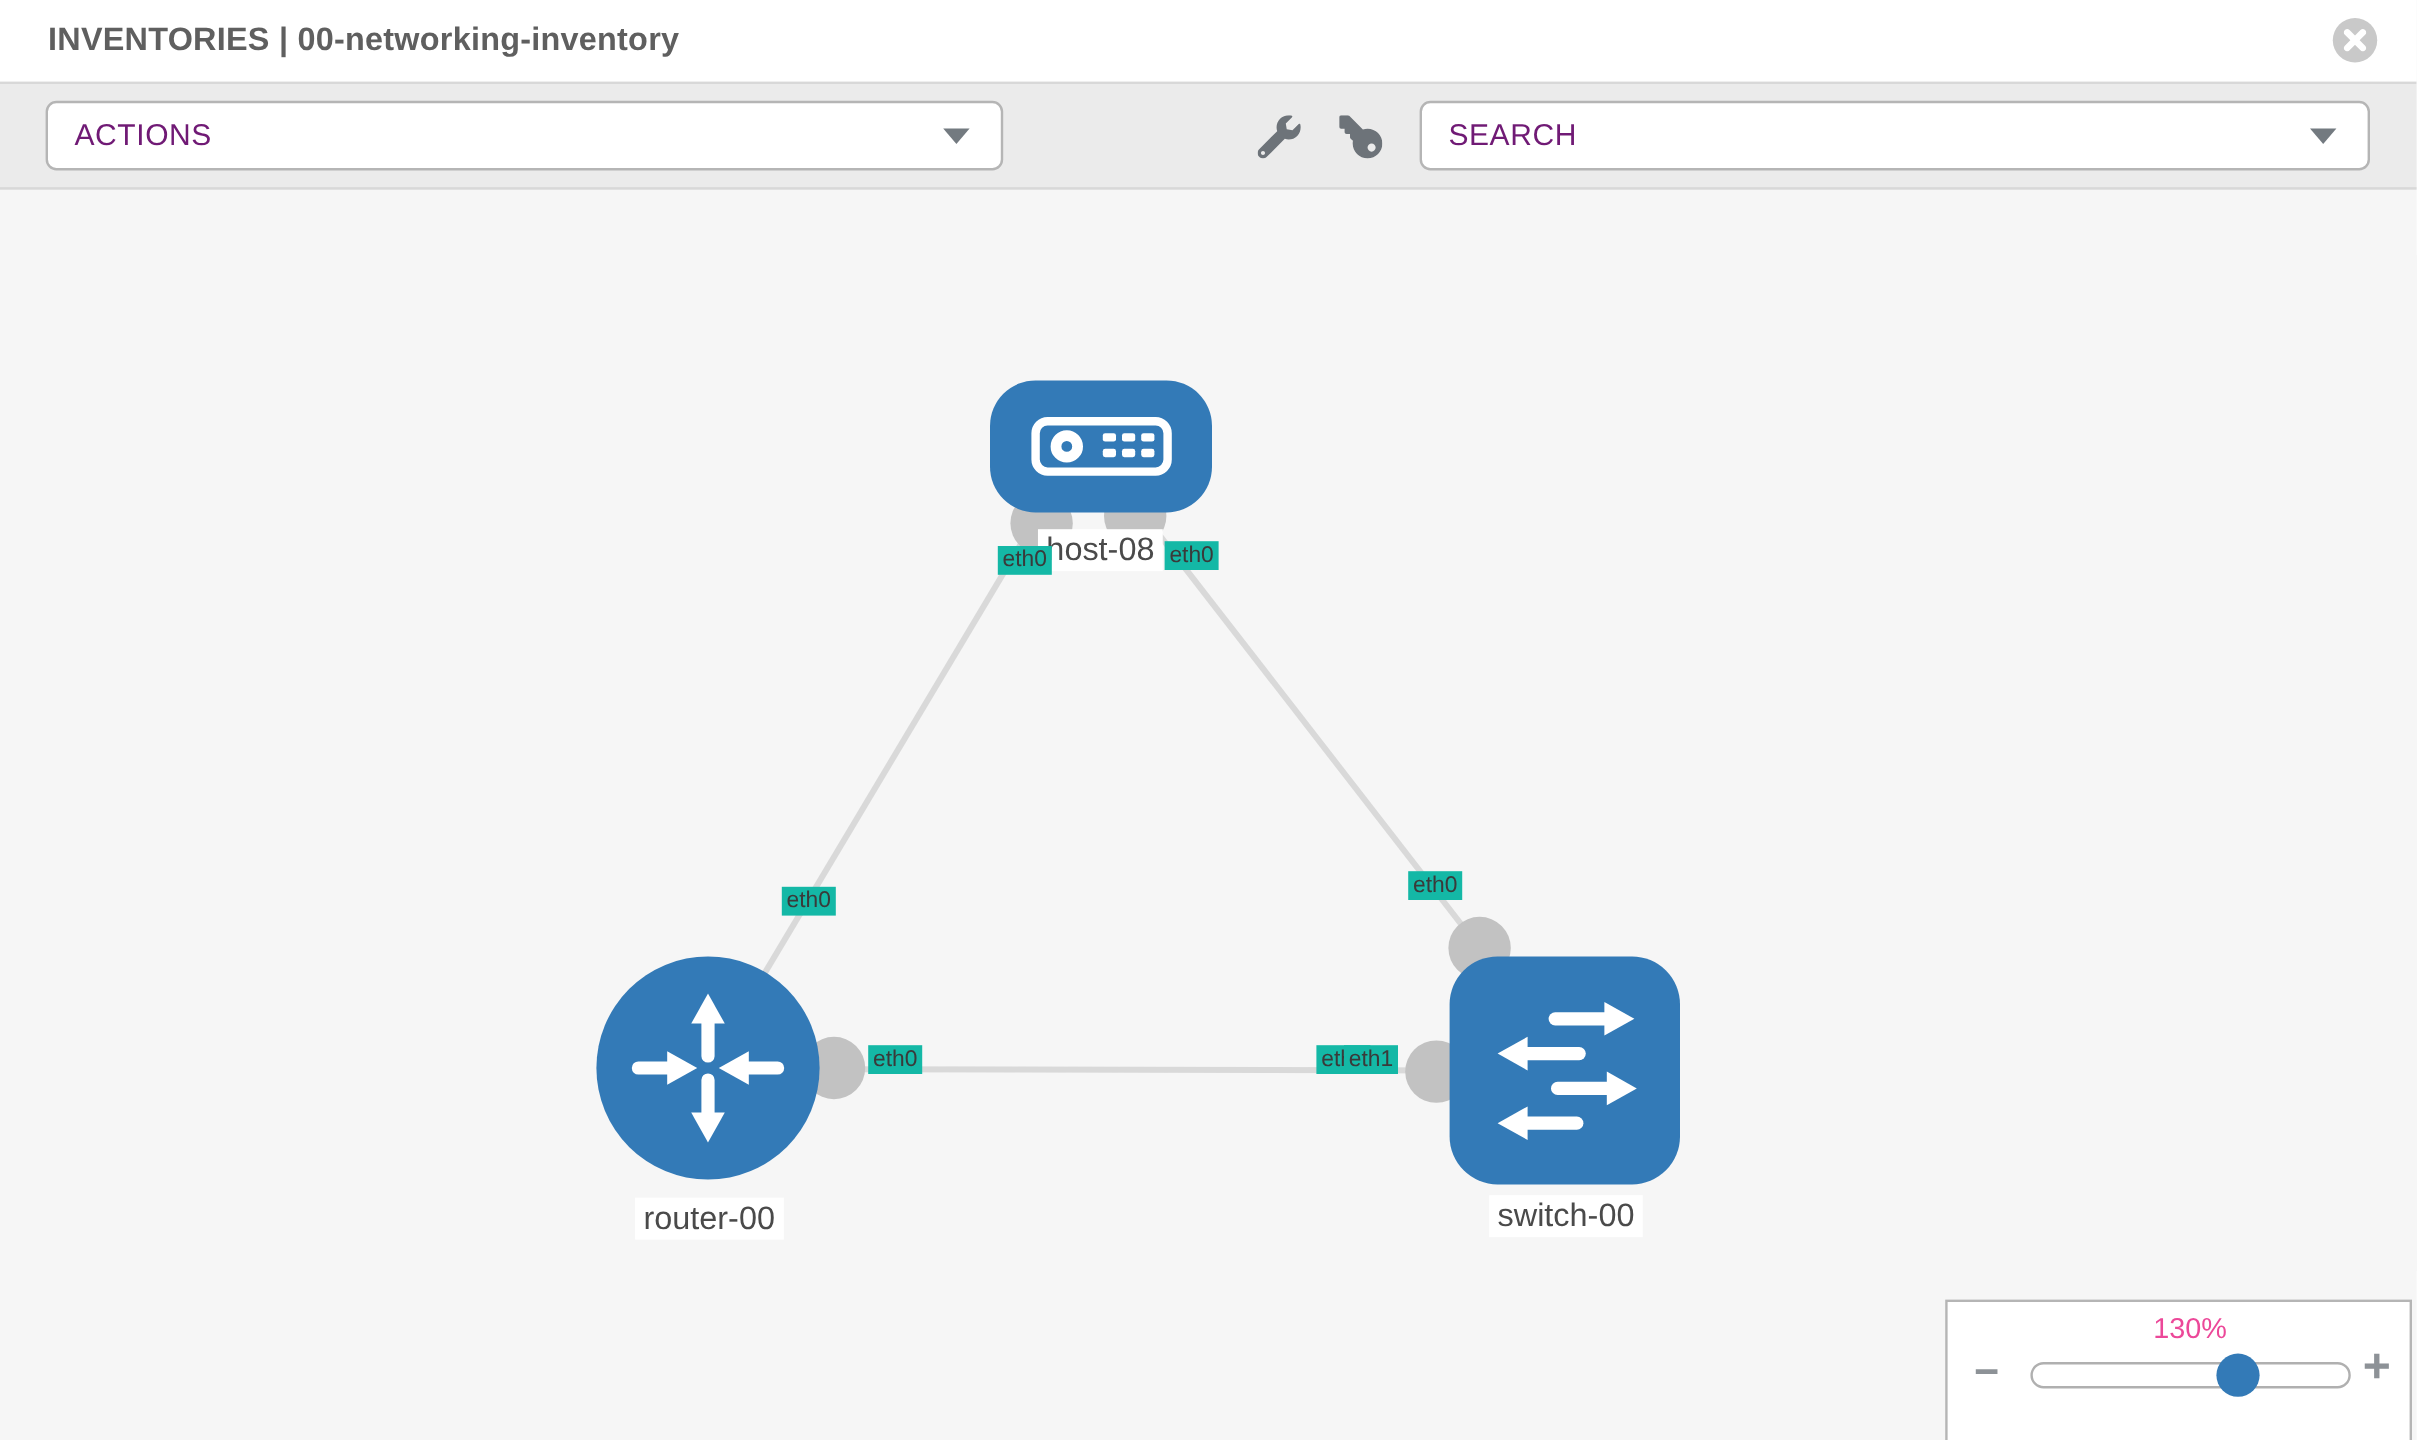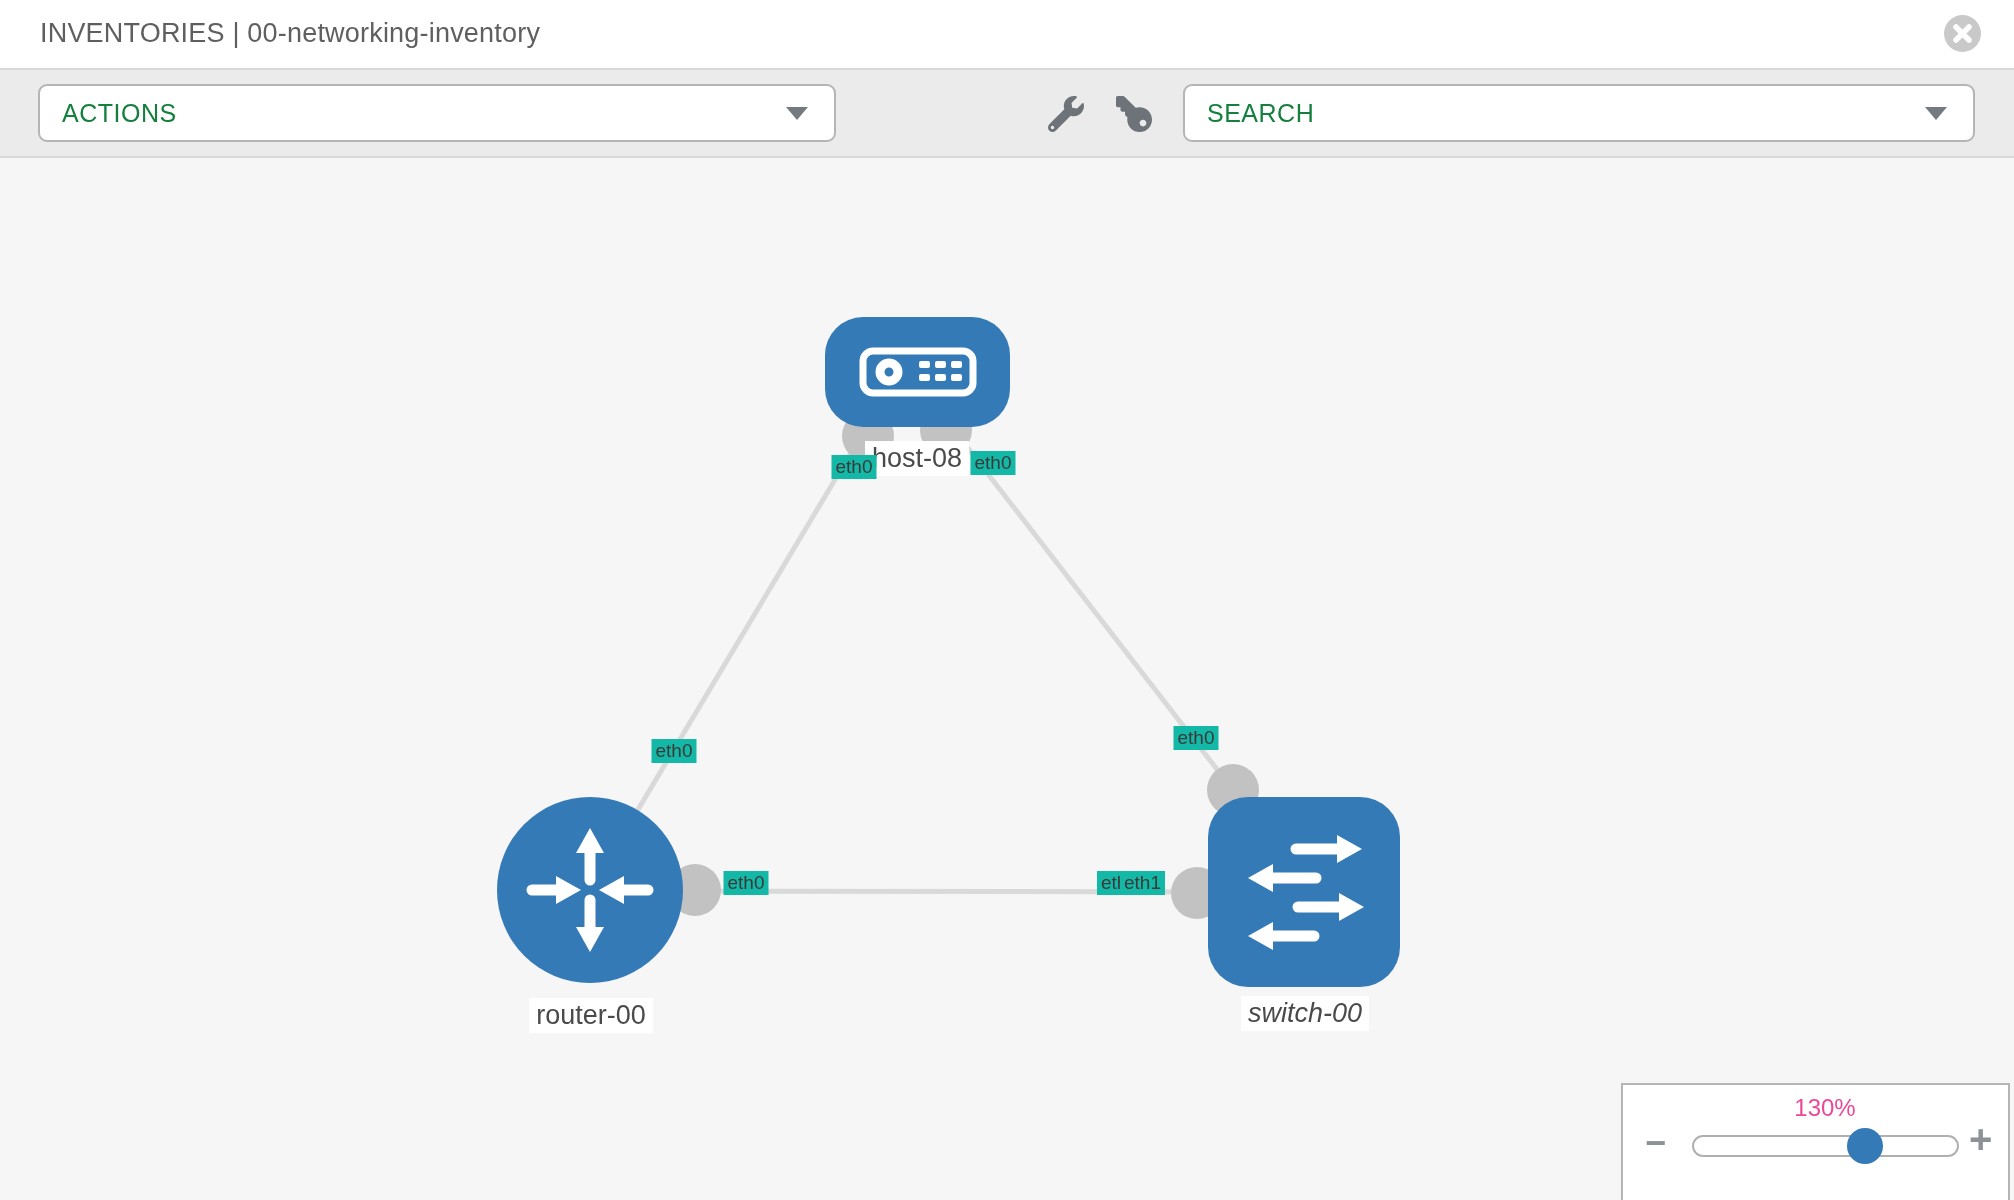--- a/index.html
+++ b/index.html
@@ -10,41 +10,41 @@
   }
   .app { position: relative; width: 2014px; height: 1200px; background: #f6f6f6; overflow: hidden; }
 
   
   .header {
     position: absolute; left: 0; top: 0; width: 2014px; height: 70px;
     background: #ffffff; border-bottom: 2px solid #d8d8d8; box-sizing: border-box; z-index: 10;
   }
   .header-title {
     position: absolute; left: 40px; top: 18px;
-    font-size: 27px; font-weight: 400; color: #5f5f5f; letter-spacing: .2px; white-space: nowrap;
+    font-size: 27px; font-weight: 700; color: #5f5f5f; letter-spacing: .2px; white-space: nowrap;
   }
   .close-btn {
     position: absolute; left: 1944px; top: 15px; width: 37px; height: 37px;
     border-radius: 50%; background: #c9c9c9; cursor: pointer;
     display: flex; align-items: center; justify-content: center;
   }
 
   
   .toolbar {
     position: absolute; left: 0; top: 70px; width: 2014px; height: 88px;
     background: #ebebeb; border-bottom: 2px solid #d8d8d8; box-sizing: border-box; z-index: 9;
   }
   .select-box {
     position: absolute; height: 58px; background: #ffffff;
     border: 2px solid #b5b5b5; border-radius: 9px; box-sizing: border-box;
     display: flex; align-items: center; cursor: pointer;
   }
   .actions-box { left: 38px;  top: 14px; width: 798px; }
   .search-box  { left: 1183px; top: 14px; width: 792px; }
-  .select-label { margin-left: 22px; font-size: 25px; color: #15803d; letter-spacing: .5px; }
+  .select-label { margin-left: 22px; font-size: 25px; color: #701a75; letter-spacing: .5px; }
   .caret {
     position: absolute; right: 26px; top: 50%; margin-top: -6px;
     width: 0; height: 0;
     border-left: 11px solid transparent; border-right: 11px solid transparent;
     border-top: 13px solid #737a80;
   }
   .tool-icon { position: absolute; top: 26px; width: 36px; height: 36px; color: #6d7379; cursor: pointer; }
   .wrench-pos { left: 1048px; }
   .key-pos    { left: 1116px; }
 
@@ -71,21 +71,21 @@
   .node-router { left: 497px;  top: 639px; width: 186px; height: 186px; border-radius: 50%; }
   .node-switch { left: 1208px; top: 639px; width: 192px; height: 190px; border-radius: 40px; }
 
   .node-label {
     position: absolute; transform: translateX(-50%); z-index: 4;
     background: #ffffff; color: #4a4a4a; font-size: 27px;
     padding: 2px 7px; white-space: nowrap; cursor: default;
   }
   .lbl-host   { left: 917px;  top: 283px; }
   .lbl-router { left: 591px;  top: 840px; }
-  .lbl-switch { left: 1305px; top: 838px; font-style: italic; }
+  .lbl-switch { left: 1305px; top: 838px; }
 
   .iface-label {
     position: absolute; z-index: 4;
     background: #14b8a6; color: #3a3a3a; font-size: 19px;
     padding: 1px 4px; white-space: nowrap; cursor: default;
   }
   .centered { transform: translateX(-50%); }
   .if-host-left   { left: 854px;  top: 297px; }
   .if-host-right  { left: 993px;  top: 293px; }
   .if-router-top  { left: 674px;  top: 581px; }

